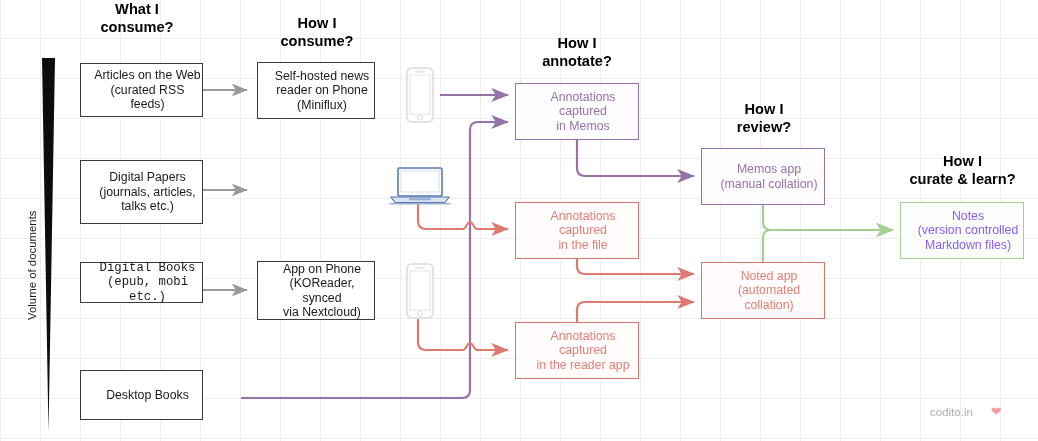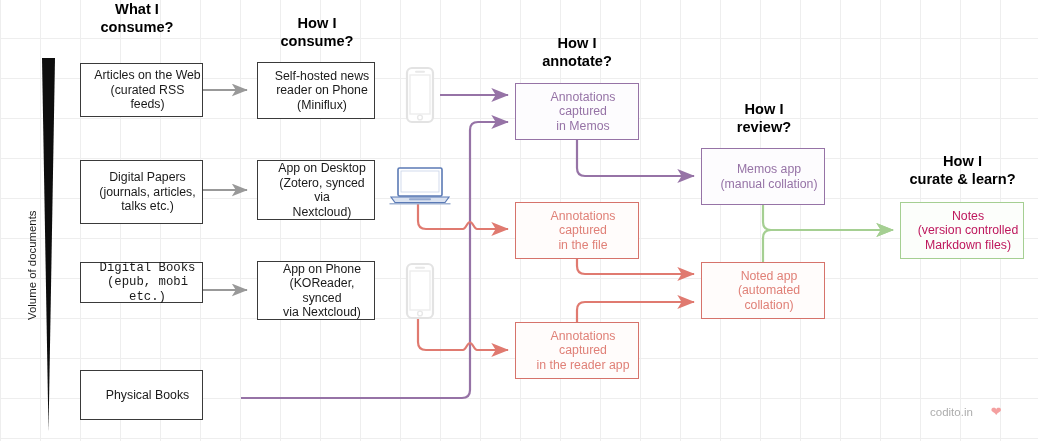--- a/index.html
+++ b/index.html
@@ -56,21 +56,21 @@
   }
   .node-red {
     border: 1.3px solid #d6736b;
     background: #fffcfb;
     color: #e08178;
     font-size: 12.3px;
   }
   .node-green {
     border: 1.3px solid #a5cf92;
     background: #fcfefb;
-    color: #be185d;
+    color: #8b5cf6;
     font-size: 12.3px;
   }
   .heading {
     position: absolute;
     text-align: center;
     font-weight: bold;
     font-size: 14.6px;
     color: #000000;
     line-height: 1.25;
     white-space: pre-line;
@@ -171,29 +171,26 @@
   <div class="node node-black" style="left:80px; top:63px; width:123px; height:54px;">Articles on the Web
 (curated RSS feeds)</div>
 
   <div class="node node-black" style="left:80px; top:160px; width:123px; height:64px;">Digital Papers
 (journals, articles,
 talks etc.)</div>
 
   <div class="node node-black" style="left:80px; top:262px; width:123px; height:41px;font-family:Liberation Mono, monospace;">Digital Books
 (epub, mobi etc.)</div>
 
-  <div class="node node-black" style="left:80px; top:370px; width:123px; height:50px;">Physical Books</div>
+  <div class="node node-black" style="left:80px; top:370px; width:123px; height:50px;">Desktop Books</div>
 
   <div class="node node-black" style="left:257px; top:62px; width:118px; height:57px;">Self-hosted news
 reader on Phone
 (Miniflux)</div>
 
-  <div class="node node-black" style="left:257px; top:160px; width:118px; height:60px;">App on Desktop
-(Zotero, synced via
-Nextcloud)</div>
 
   <div class="node node-black" style="left:257px; top:261px; width:118px; height:59px;">App on Phone
 (KOReader, synced
 via Nextcloud)</div>
 
   <div class="device" style="left:405px; top:66px;">
     <svg width="30" height="58" viewBox="0 0 30 58" xmlns="http://www.w3.org/2000/svg">
       <rect x="2" y="2" width="26" height="54" rx="5" ry="5" fill="#ffffff" stroke="#e3e3e3" stroke-width="2.2"></rect>
       <rect x="5" y="9" width="20" height="39" fill="#ffffff" stroke="#ededed" stroke-width="1.4"></rect>
       <rect x="10" y="4.8" width="10" height="2" rx="1" fill="#e8e8e8"></rect>

